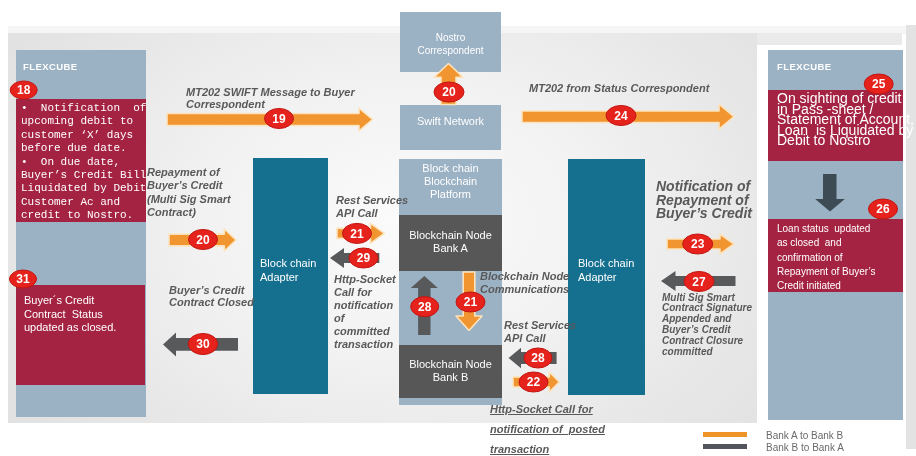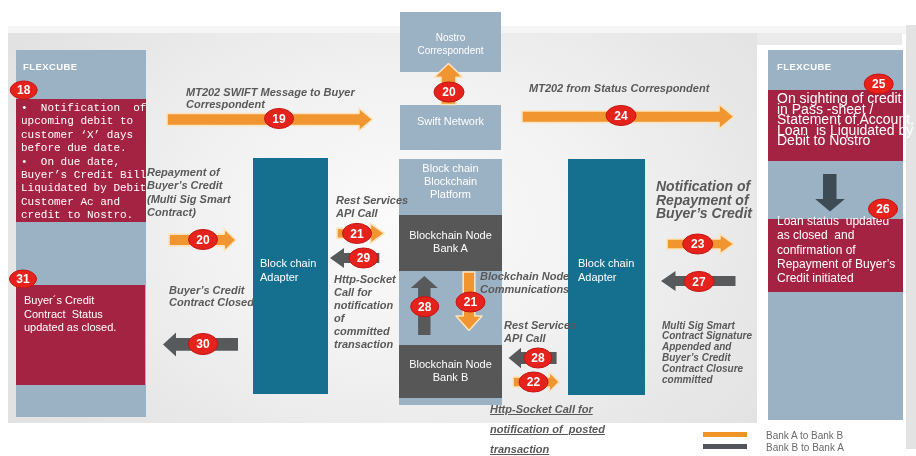--- a/index.html
+++ b/index.html
@@ -37,21 +37,21 @@
 
 <div class="abs" style="left:768px;top:50px;width:135px;height:370px;background:#9bb1c4;"></div>
 <div class="abs" style="left:777px;top:61px;font-size:9.5px;font-weight:bold;color:#ffffff;letter-spacing:.4px;">FLEXCUBE</div>
 <div class="abs" style="left:768px;top:90px;width:135px;height:70.5px;background:#a42342;"></div>
 <div class="abs" style="left:777px;top:93px;width:130px;font-size:14px;line-height:10.5px;color:#ffffff;white-space:pre;">On sighting of credit
 in Pass -sheet /
 Statement of Account,
 Loan&nbsp; is Liquidated by
 Debit to Nostro</div>
 <div class="abs" style="left:768px;top:219px;width:135px;height:73px;background:#a42342;"></div>
-<div class="abs" style="left:777px;top:214px;width:130px;font-size:12px;line-height:14.3px;color:#ffffff;white-space:pre;">Loan status&nbsp; updated
+<div class="abs" style="left:777px;top:222px;width:130px;font-size:10px;line-height:14.3px;color:#ffffff;white-space:pre;">Loan status&nbsp; updated
 as closed&nbsp; and
 confirmation of
 Repayment of Buyer’s
 Credit initiated</div>
 
 <div class="abs" style="left:400px;top:12px;width:101px;height:48px;background:#9bb1c4;text-align:center;color:#fff;font-size:10px;line-height:13px;padding-top:12px;">
     <div style="margin-top:7px;">Nostro<br>Correspondent</div>
   </div>
 <div class="abs" style="left:400px;top:105px;width:101px;height:45px;background:#9bb1c4;text-align:center;color:#fff;font-size:11px;">
     <div style="margin-top:10px;">Swift Network</div>
@@ -92,21 +92,21 @@
 <div class="note" style="left:480px;top:270px;line-height:13px;">Blockchain Node
 Communications</div>
 <div class="note" style="left:504px;top:318.5px;line-height:13px;">Rest Services
 API Call</div>
 <div class="note" style="left:490px;top:398.5px;line-height:20px;text-decoration:underline;">Http-Socket Call for
 notification of&nbsp; posted
 transaction</div>
 <div class="note" style="left:656px;top:180px;font-size:14px;line-height:13.5px;">Notification of
 Repayment of
 Buyer’s Credit</div>
-<div class="note" style="left:662px;top:292.5px;font-size:10px;line-height:10.9px;margin-top:28px;">Multi Sig Smart
+<div class="note" style="left:662px;top:292.5px;font-size:10px;line-height:10.9px;">Multi Sig Smart
 Contract Signature
 Appended and
 Buyer’s Credit
 Contract Closure
 committed</div>
 
 <div class="abs" style="left:703px;top:432px;width:44px;height:5px;background:#ef9426;"></div>
 <div class="abs" style="left:703px;top:444px;width:44px;height:5px;background:#53555e;"></div>
 <div class="abs" style="left:766px;top:430px;font-size:10px;line-height:12px;color:#6a6a6a;">Bank A to Bank B<br>Bank B to Bank A</div>
 

